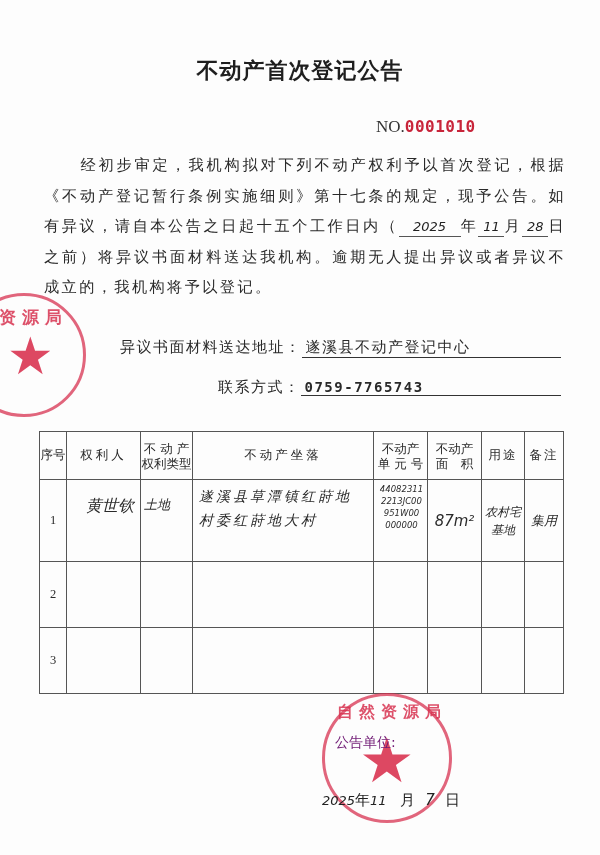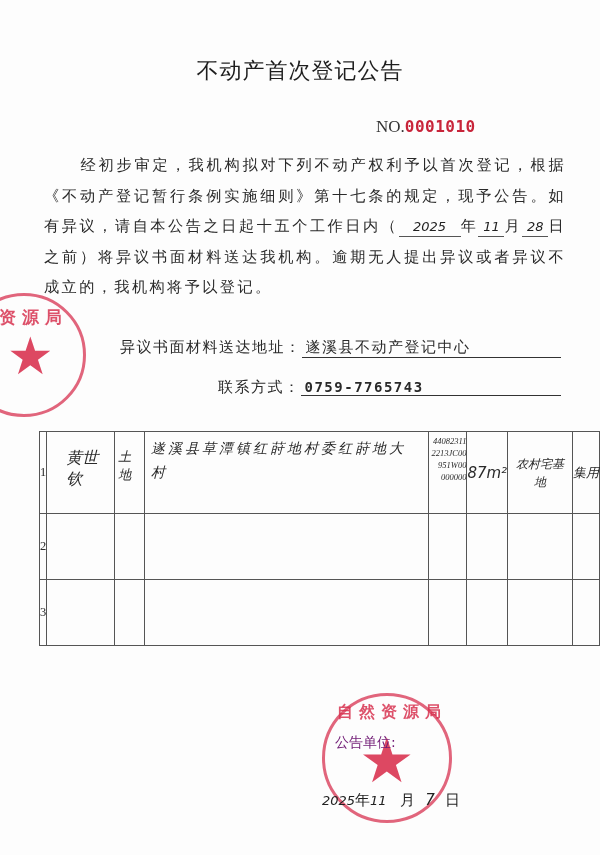--- a/index.html
+++ b/index.html
@@ -4,21 +4,21 @@
 <style>
   html, body { margin: 0; padding: 0; }
   body {
     width: 600px; height: 855px; background: #fdfdfd; position: relative; overflow: hidden;
     font-family: "DejaVu Serif", "Liberation Serif", serif; color: #2a2a2a;
   }
   .abs { position: absolute; }
   .title {
     left: 0; width: 600px; top: 56px; text-align: center;
     font-family: "DejaVu Sans", "Liberation Sans", sans-serif;
-    font-size: 22px; letter-spacing: 1px; color: #1e1e1e;
+    font-size: 22px; letter-spacing: 1px; color: #1e1e1e; font-weight: bold;
   }
   .docno { left: 376px; top: 117px; font-size: 17px; color: #333; font-family: "Liberation Serif", serif; }
   .docno .num { color: #c8243a; font-family: "DejaVu Sans Mono", monospace; font-weight: bold; font-size: 16px; letter-spacing: 0.5px; }
   .para { left: 44px; width: 522px; top: 150px; font-size: 15.2px; line-height: 30.5px; letter-spacing: 2.4px; text-align: justify; }
   .para .indent { display: inline-block; width: 36px; }
   .hand { font-family: "DejaVu Sans", sans-serif; font-style: italic; color: #222; font-size: 13px; letter-spacing: 0; }
   .blank { display: inline-block; border-bottom: 1px solid #555; text-align: center; line-height: 18px; }
   .line-row { font-size: 15px; letter-spacing: 1.5px; }
   .line-row .fill { display: inline-block; border-bottom: 1px solid #333; padding-left: 4px; }
   table.grid { position: absolute; left: 39px; top: 431px; border-collapse: collapse; font-family: "DejaVu Sans", sans-serif; }
@@ -52,26 +52,45 @@
   <span>联系方式：</span><span class="fill" style="width:256px; font-family:'DejaVu Sans Mono', monospace; font-size:14px;font-weight:bold;">0759-7765743</span>
 </div>
 
 <div class="seal" style="left:-38px; top:293px; width:118px; height:118px;">
   <div class="star" style="left:42px; top:30px; font-size:52px;">★</div>
   <div class="arc" style="left:34px; top:10px; width:80px;">资 源 局</div>
 </div>
 
 <table class="grid">
   <tbody>
+      <tr class="hdr">
+    <td style="width:26px">序号</td>
+    <td style="width:73px; letter-spacing:3px;">权利人</td>
+    <td style="width:51px" class="small2">
+          <div>不 动 产</div>
+          <div>权利类型</div>
+        </td>
+    <td style="width:180px; letter-spacing:3px;">不动产坐落</td>
+    <td style="width:53px" class="small2">
+          <div>不动产</div>
+          <div>单 元 号</div>
+        </td>
+    <td style="width:53px" class="small2">
+          <div>不动产</div>
+          <div>面　积</div>
+        </td>
+    <td style="width:42px; letter-spacing:2px;">用途</td>
+    <td style="width:38px; letter-spacing:2px;">备注</td>
+  </tr>
   <tr class="r">
     <td style="font-family:'Liberation Serif',serif;">1</td>
     <td class="hw" style="font-size:16px; text-align:left; padding-left:19px; vertical-align:top; padding-top:16px;">黄世钦</td>
     <td class="hw" style="font-size:13px; text-align:left; padding-left:3px; vertical-align:top; padding-top:16px;margin-left:27px;">土地</td>
     <td class="hw" style="font-size:14px; text-align:left; padding:4px 6px; line-height:24px; letter-spacing:3px; vertical-align:top;font-style:italic;">遂溪县草潭镇红莳地村委红莳地大村</td>
-    <td class="hw" style="font-size:8.5px; line-height:12px; text-align:right; padding-left:2px; vertical-align:top; padding-top:3px;font-family:Liberation Serif, serif;">
+    <td class="hw" style="font-size:8.5px; line-height:12px; text-align:center; padding-left:2px; vertical-align:top; padding-top:3px;">
       <div>44082311</div>
       <div>2213JC00</div>
       <div>951W00</div>
       <div>000000</div>
     </td>
     <td class="hw" style="font-size:15px;">87m²</td>
     <td class="hw" style="font-size:12px; line-height:18px; padding:0 2px;">农村宅基地</td>
     <td class="hw" style="font-size:13px;">集用</td>
   </tr>
   <tr class="r">

